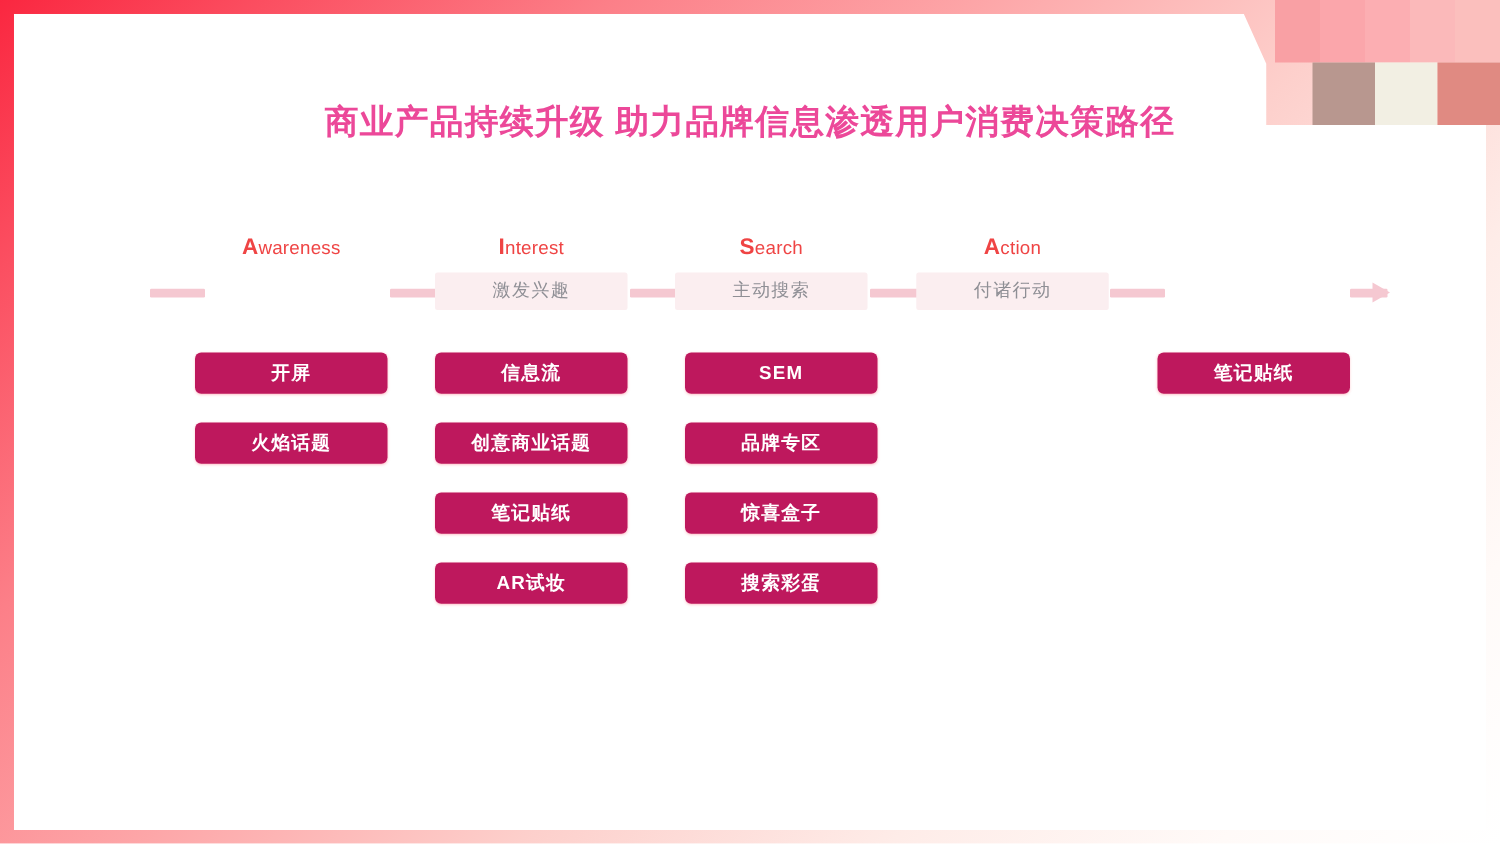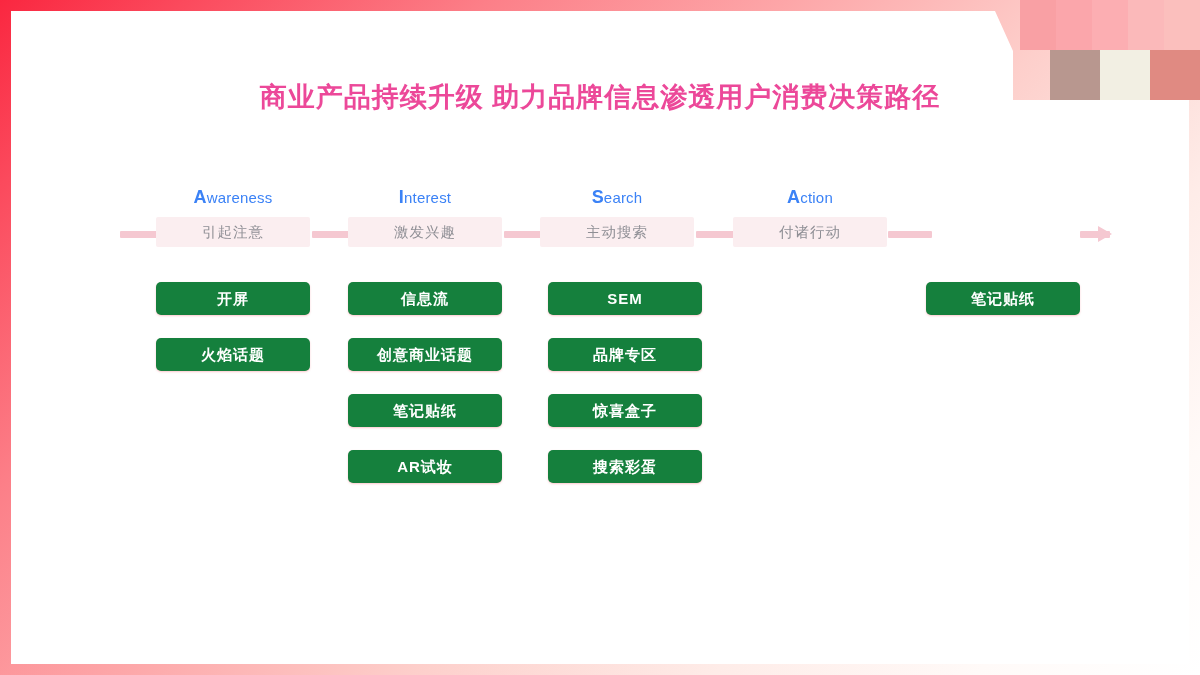--- a/index.html
+++ b/index.html
@@ -131,21 +131,21 @@
   }
 
   .stage {
     position: absolute;
     top: 0;
     width: 154px;
     text-align: center;
   }
   .stage-en {
     font-size: 15px;
-    color: #3b82f6;
+    color: #ef4444;
     letter-spacing: 0.2px;
     line-height: 18px;
     white-space: nowrap;
   }
   .stage-en .cap {
     font-size: 18px;
     font-weight: bold;
   }
   .stage-cn {
     margin-top: 10px;
@@ -171,21 +171,21 @@
   .column {
     position: absolute;
     top: 0;
     width: 154px;
   }
   .pbtn {
     width: 100%;
     height: 33px;
     line-height: 33px;
     margin-bottom: 23px;
-    background: #15803d;
+    background: #be185d;
     color: #ffffff;
     font-size: 15px;
     font-weight: bold;
     text-align: center;
     border-radius: 5px;
     letter-spacing: 1px;
     white-space: nowrap;
     box-shadow: 0 1px 2px rgba(250, 39, 64, 0.25);
   }
 </style>
@@ -224,21 +224,20 @@
   <div class="dash" style="left:312px; width:44px;"></div>
   <div class="dash" style="left:504px; width:44px;"></div>
   <div class="dash" style="left:696px; width:44px;"></div>
   <div class="dash" style="left:888px; width:44px;"></div>
   <div class="dash" style="left:1080px; width:30px;"></div>
   <div class="arrow-head"></div>
 
   <div class="stage-track" id="stageTrack">
       <div class="stage" style="left: 156px;">
         <div class="stage-en"><span class="cap">A</span><span>wareness</span></div>
-        <div class="stage-cn">引起注意</div>
       </div>
       <div class="stage" style="left: 348px;">
         <div class="stage-en"><span class="cap">I</span><span>nterest</span></div>
         <div class="stage-cn">激发兴趣</div>
       </div>
       <div class="stage" style="left: 540px;">
         <div class="stage-en"><span class="cap">S</span><span>earch</span></div>
         <div class="stage-cn">主动搜索</div>
       </div>
       <div class="stage" style="left: 733px;">

